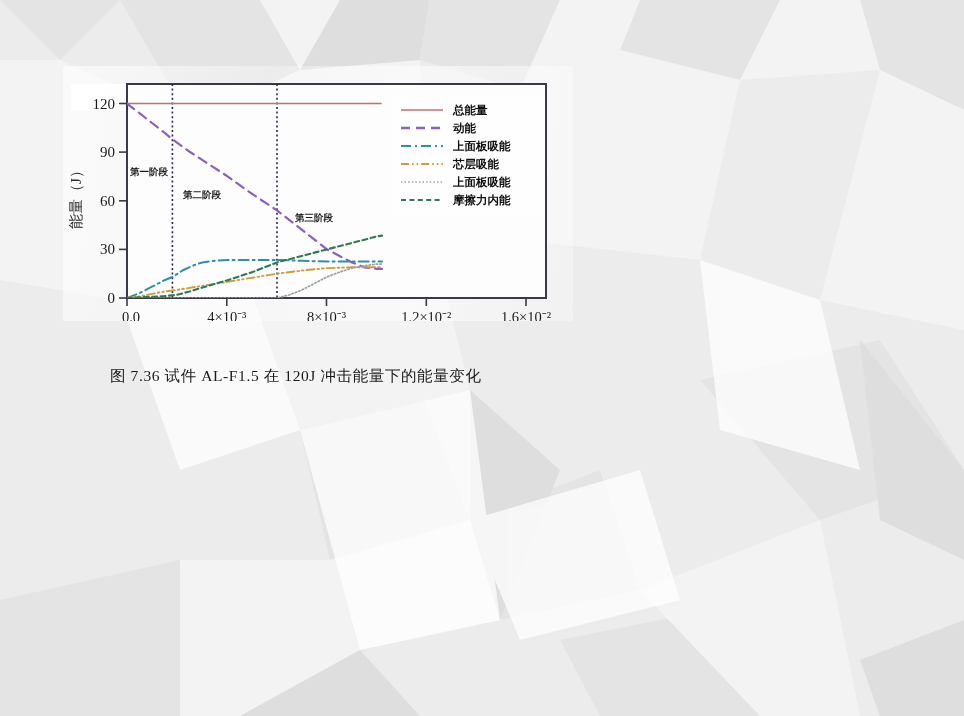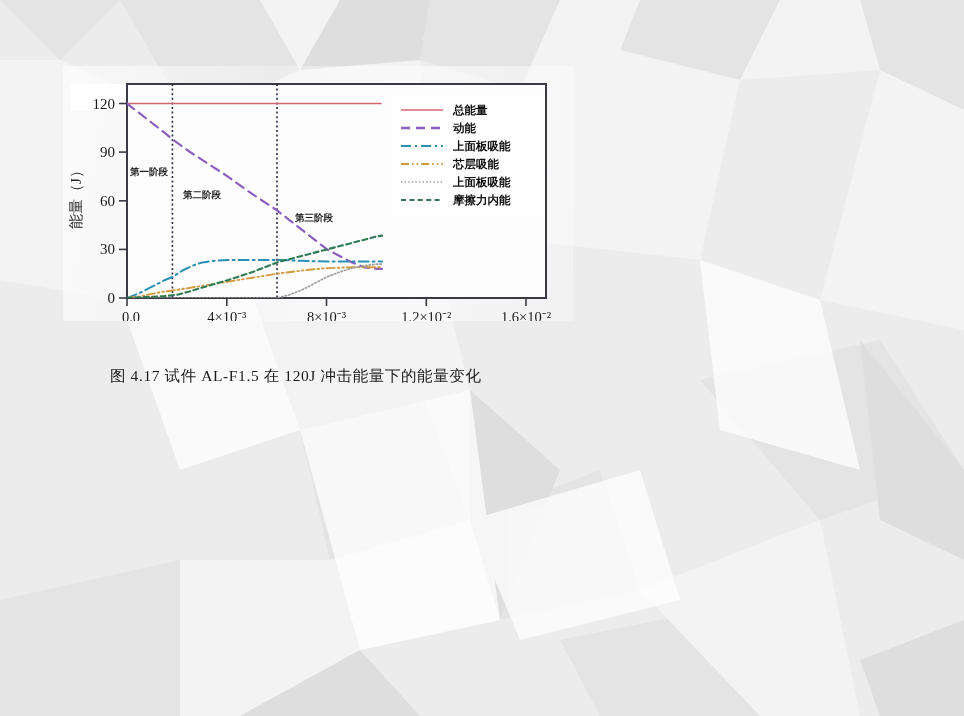--- a/index.html
+++ b/index.html
@@ -174,13 +174,13 @@
         <text x="390" y="102">芯层吸能</text>
         <text x="390" y="120">上面板吸能</text>
         <text x="390" y="138">摩擦力内能</text>
       </g>
     </g>
 
     <text x="268" y="255" font-family="Liberation Serif, serif" font-size="15" fill="#2a2a2a" text-anchor="middle" transform="translate(0,18)">时间（s）</text>
   </svg>
 </div>
 
-<div id="caption">图 4.17  试件 AL-F1.5 在 120J 冲击能量下的能量变化</div>
+<div id="caption">图 7.36  试件 AL-F1.5 在 120J 冲击能量下的能量变化</div>
 
 </body></html>

